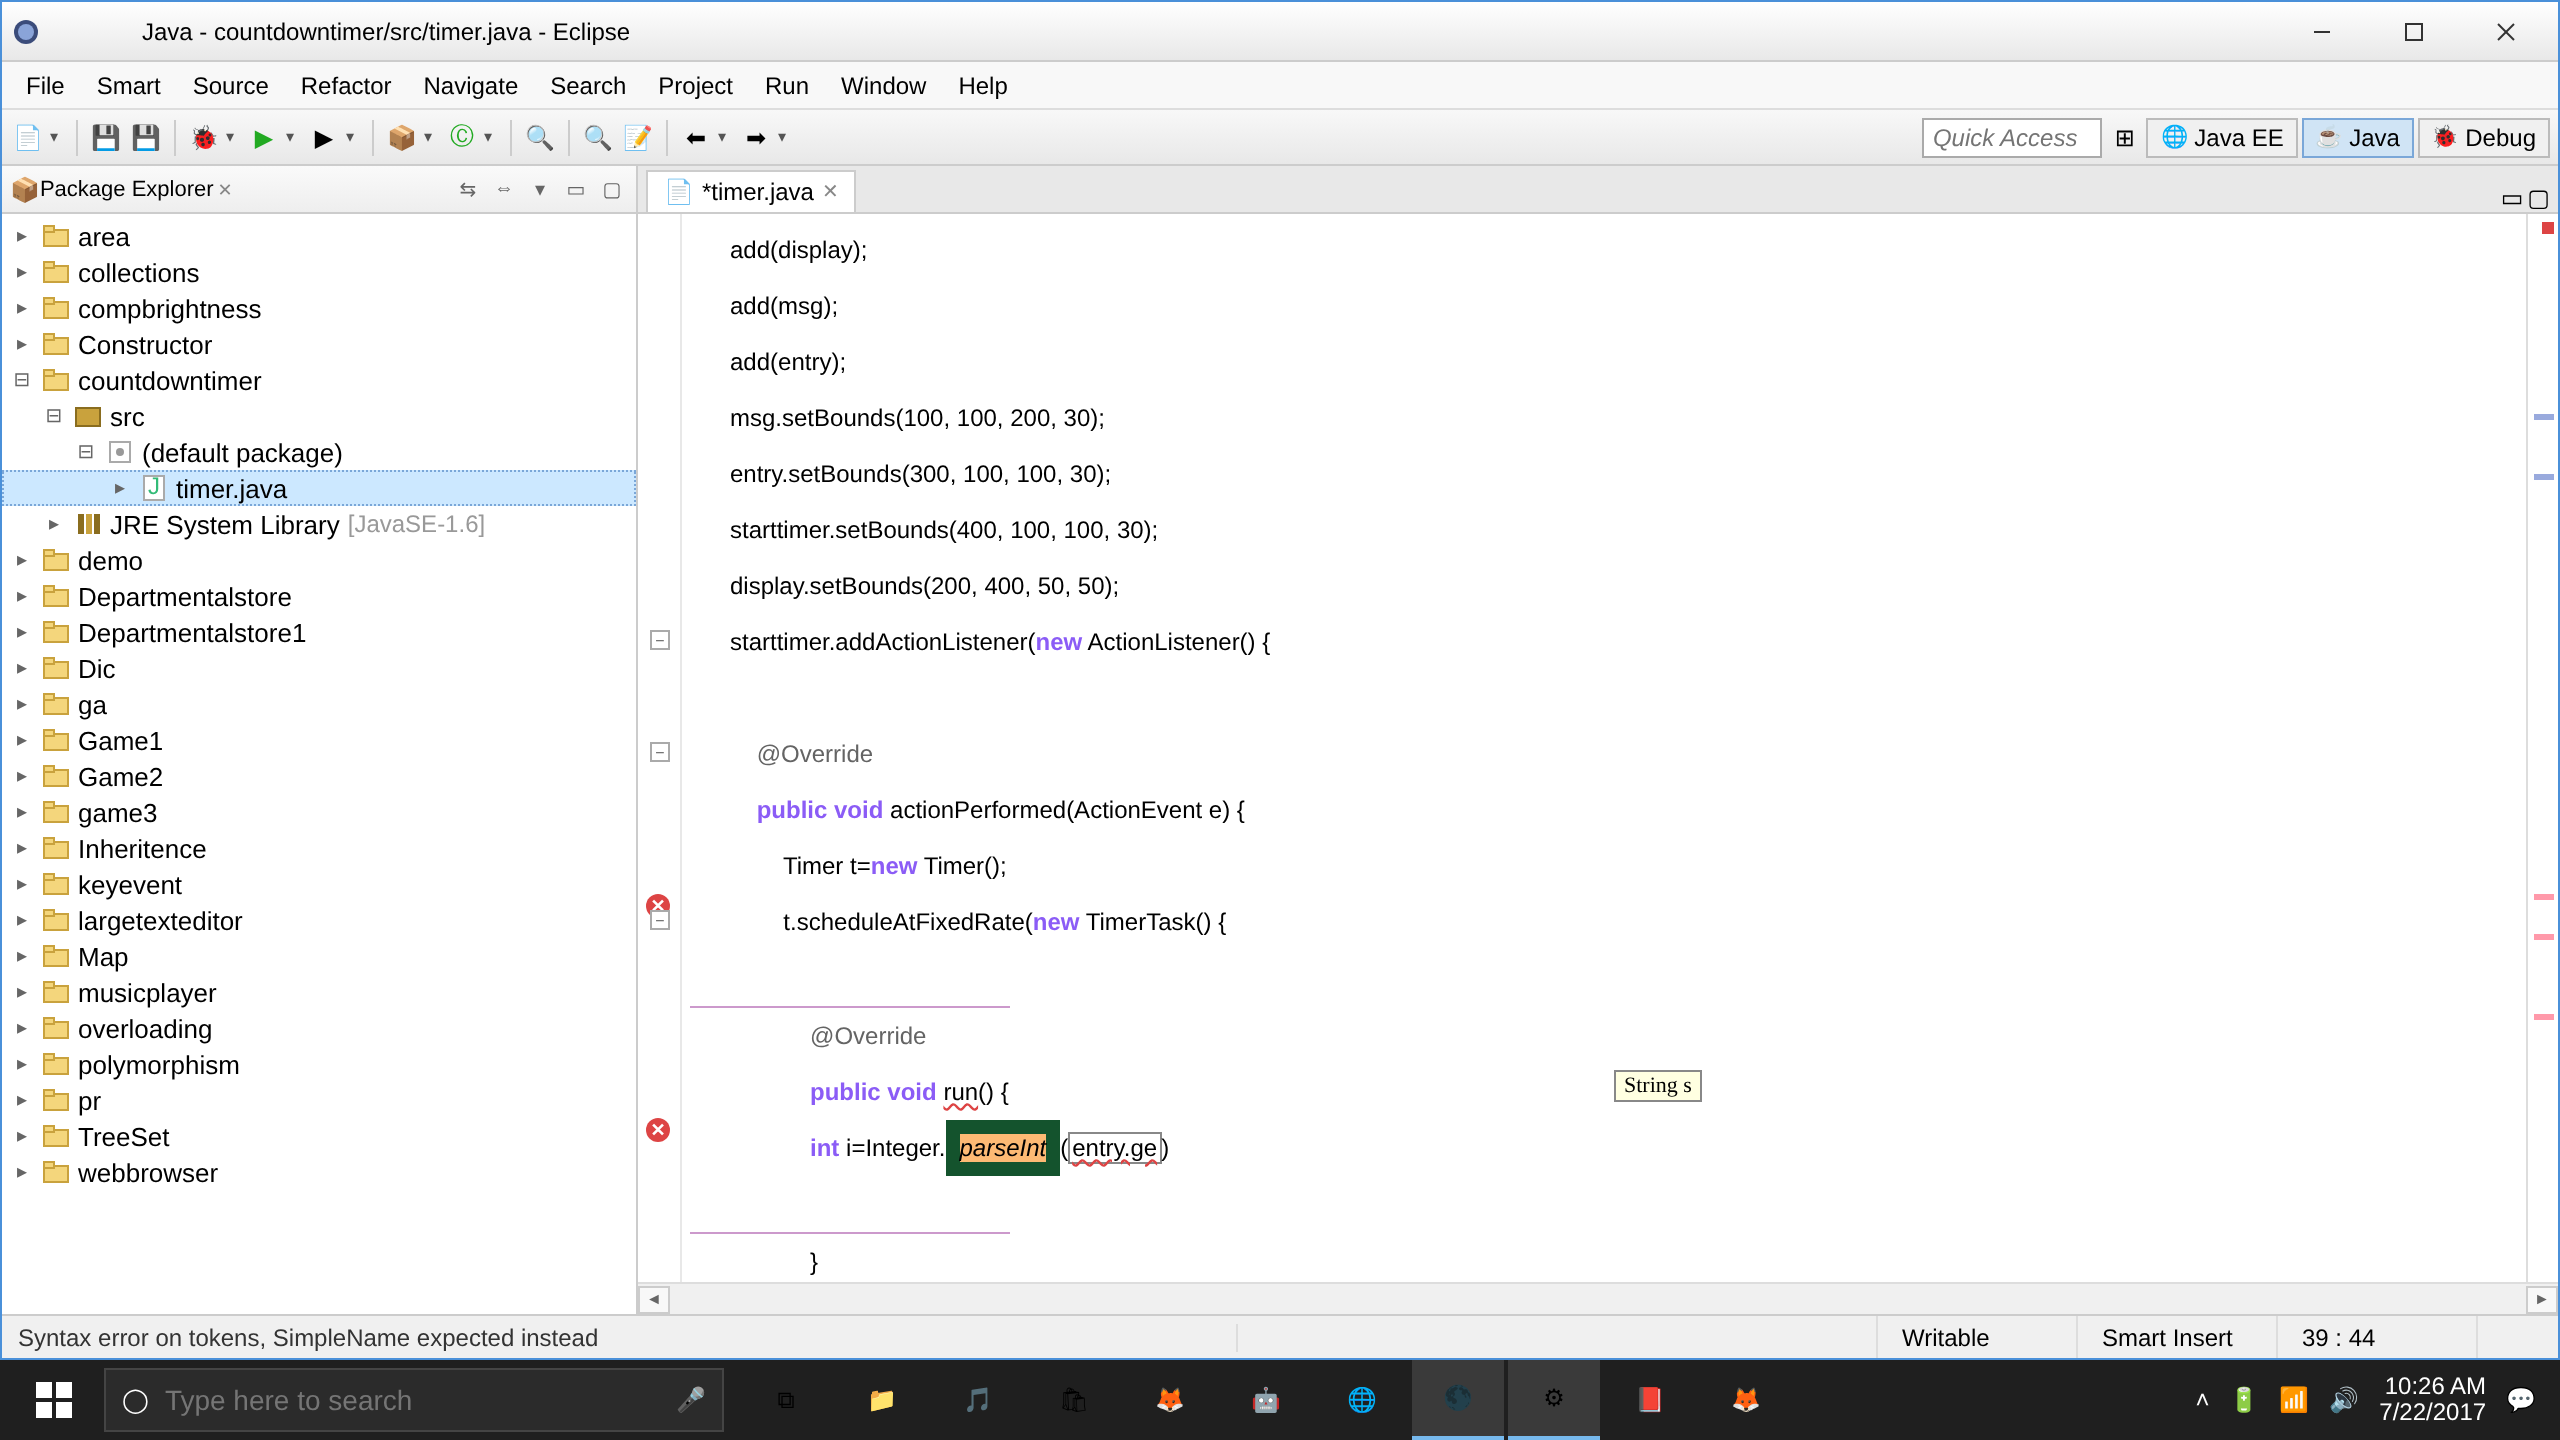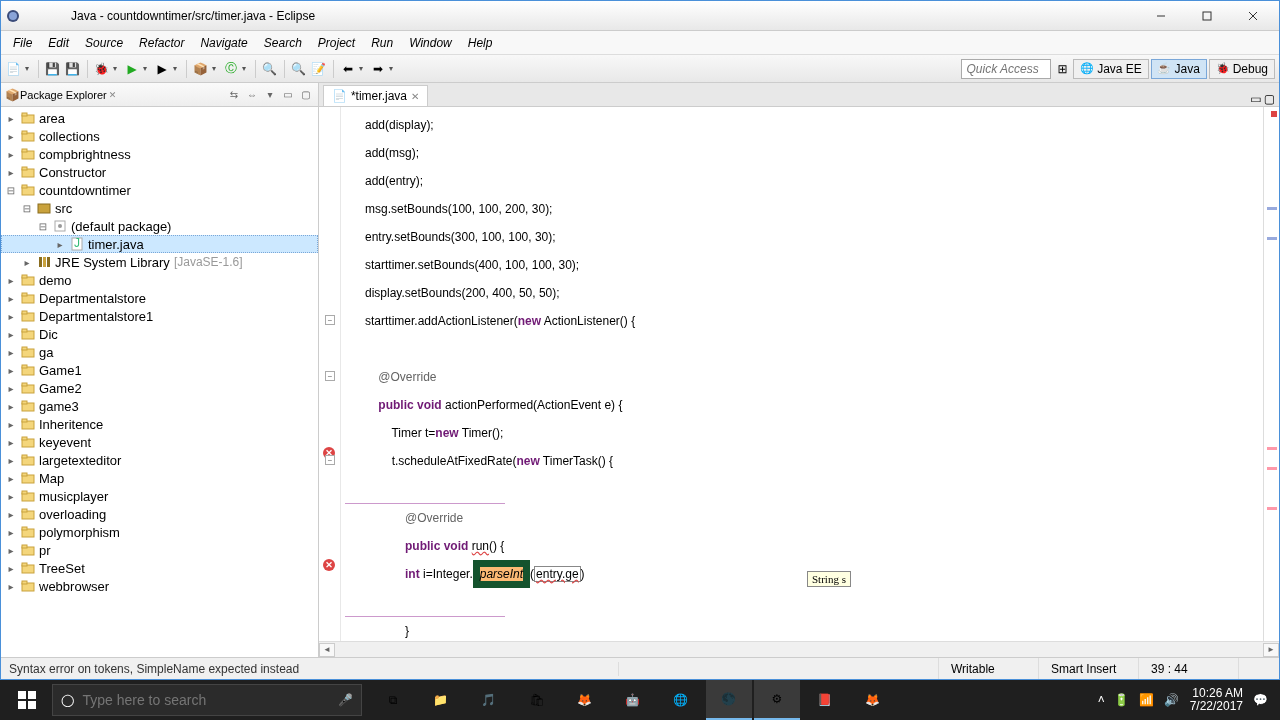--- a/index.html
+++ b/index.html
@@ -6,21 +6,21 @@
 body { background: #f0f0f0; width: 1280px; height: 720px; overflow: hidden; position: relative; }
 
 .window { background: #fff; border: 1px solid #4a90d9; height: calc(100% - 40px); display: flex; flex-direction: column; }
 .titlebar { height: 30px; background: linear-gradient(#fff, #e8e8e8); border-bottom: 1px solid #ccc; display: flex; align-items: center; padding: 0 4px; }
 .titlebar .icon { width: 16px; height: 16px; margin-right: 6px; display: inline-flex; align-items: center; justify-content: center; }
 .titlebar .title { flex: 1; font-size: 12px; margin-left: 44px; }
 .winbtns { display: flex; gap: 2px; }
 .winbtn { width: 44px; height: 22px; border: 1px solid transparent; display: flex; align-items: center; justify-content: center; cursor: pointer; }
 
 .menubar { height: 24px; display: flex; align-items: center; padding: 0 4px; background: #f8f8f8; border-bottom: 1px solid #ddd; }
-.menubar span { padding: 1px 8px; cursor: pointer; font-style: italic; }
+.menubar span { padding: 1px 8px; cursor: pointer; }
 
 .toolbar { height: 28px; background: linear-gradient(#f8f8f8,#e8e8e8); border-bottom: 1px solid #ccc; display: flex; align-items: center; padding: 0 4px; gap: 2px; }
 .tbtn { width: 18px; height: 18px; display: inline-flex; align-items: center; justify-content: center; cursor: pointer; border: 1px solid transparent; }
 .tsep { width: 1px; height: 18px; background: #ccc; margin: 0 3px; }
 .tdrop { width: 8px; font-size: 8px; color: #555; }
 .quickaccess { margin-left: auto; width: 90px; height: 20px; border: 1px solid #aaa; padding: 2px 4px; font-style: italic; color: #000000; background: #fff; }
 .persp-btn { padding: 2px 6px; border: 1px solid #bbb; background: #f0f0f0; cursor: pointer; font-size: 11px; display: flex; align-items: center; gap: 3px; }
 .persp-btn.active { background: #d0e4f5; border-color: #7aa7d8; }
 
 .main { flex: 1; display: flex; min-height: 0; }
@@ -41,26 +41,26 @@
 .tabbar { height: 24px; display: flex; align-items: flex-end; background: #e8e8e8; border-bottom: 1px solid #ccc; padding-left: 4px; }
 .tab { padding: 3px 8px; background: #fff; border: 1px solid #ccc; border-bottom: none; font-size: 11px; display: flex; align-items: center; gap: 4px; cursor: pointer; }
 .tab .close { font-size: 10px; color: #888; }
 .tabbar .right { margin-left: auto; display: flex; gap: 2px; padding-right: 4px; }
 
 .code-container { flex: 1; display: flex; background: #fff; overflow: hidden; position: relative; }
 .gutter { width: 22px; border-right: 1px solid #e8e8e8; position: relative; }
 .gutter .err { position: absolute; left: 4px; width: 12px; height: 12px; background: #d44; border-radius: 50%; color: #fff; font-size: 9px; display: flex; align-items: center; justify-content: center; font-weight: bold; }
 .gutter .fold { position: absolute; left: 6px; width: 10px; height: 10px; border: 1px solid #aaa; background: #fff; font-size: 8px; display: flex; align-items: center; justify-content: center; color: #666; }
 .code { flex: 1; font-family: Consolas, monospace; font-size: 21px; line-height: 28px; padding: 4px 0 4px 4px; overflow: auto; white-space: pre; }
-.kw { color: #701a75; font-weight: bold; }
+.kw { color: #8b5cf6; font-weight: bold; }
 .ann { color: #646464; }
 .hl { background: #fdba74; border: 7px solid #14532d; font-style: italic; }
 .cursor-box { border: 1px solid #888; padding: 0 1px; }
 .err-ul { text-decoration: underline; text-decoration-color: #d44; text-decoration-style: wavy; }
-.tooltip { position: absolute; background: #ffffe1; border: 1px solid #888; padding: 1px 4px; font-size: 11px; font-family: "Segoe UI"; margin-top: 36px; }
+.tooltip { position: absolute; background: #ffffe1; border: 1px solid #888; padding: 1px 4px; font-size: 11px; font-family: "Segoe UI"; }
 .overview { width: 16px; border-left: 1px solid #ddd; position: relative; }
 .overview .mark { position: absolute; right: 2px; width: 10px; height: 3px; }
 
 .hscroll { height: 16px; border-top: 1px solid #ddd; background: #f0f0f0; display: flex; align-items: center; }
 .hscroll .arrow { width: 16px; height: 14px; border: 1px solid #ccc; background: #f8f8f8; display: flex; align-items: center; justify-content: center; font-size: 8px; color: #666; cursor: pointer; }
 
 .statusbar { height: 22px; border-top: 1px solid #ccc; display: flex; align-items: center; background: #f0f0f0; font-size: 12px; }
 .statusbar .cell { padding: 0 12px; border-right: 1px solid #ddd; height: 100%; display: flex; align-items: center; }
 .statusbar .msg { padding: 0 8px; color: #333; }
 
@@ -102,21 +102,21 @@
           <svg width="10" height="10">
             <line x1="1" y1="1" x2="9" y2="9" stroke="#333"></line>
             <line x1="9" y1="1" x2="1" y2="9" stroke="#333"></line>
           </svg>
         </div>
     </div>
   </div>
 
   <div class="menubar">
     <span>File</span>
-    <span>Edit</span>
+    <span>Smart</span>
     <span>Source</span>
     <span>Refactor</span>
     <span>Navigate</span>
     <span>Search</span>
     <span>Project</span>
     <span>Run</span>
     <span>Window</span>
     <span>Help</span>
   </div>
 

